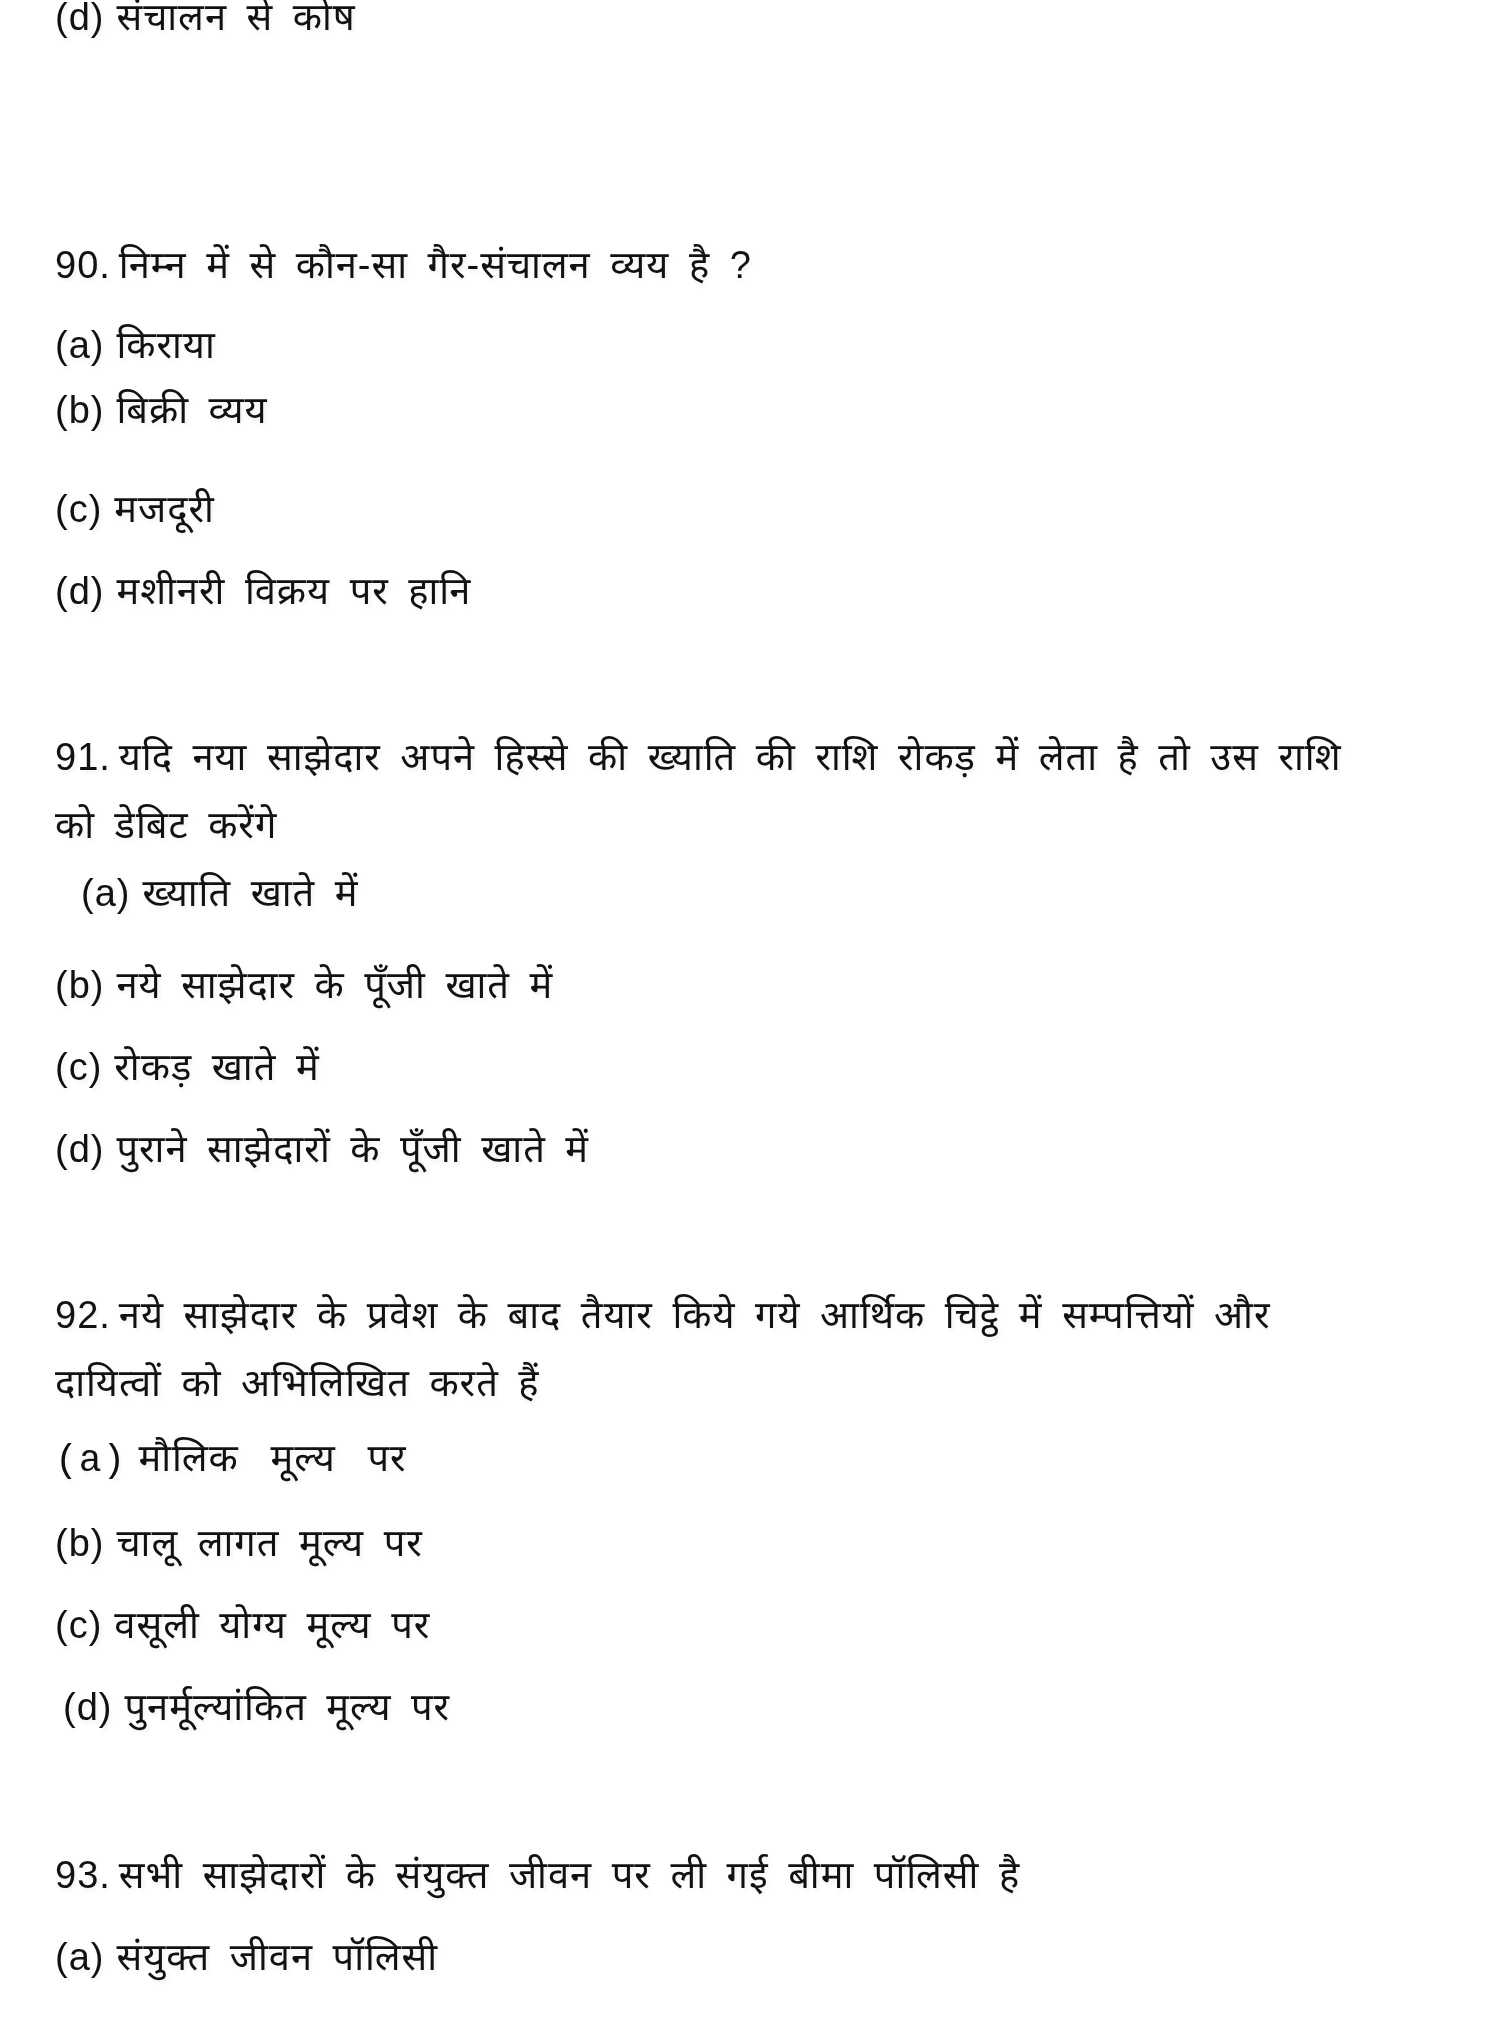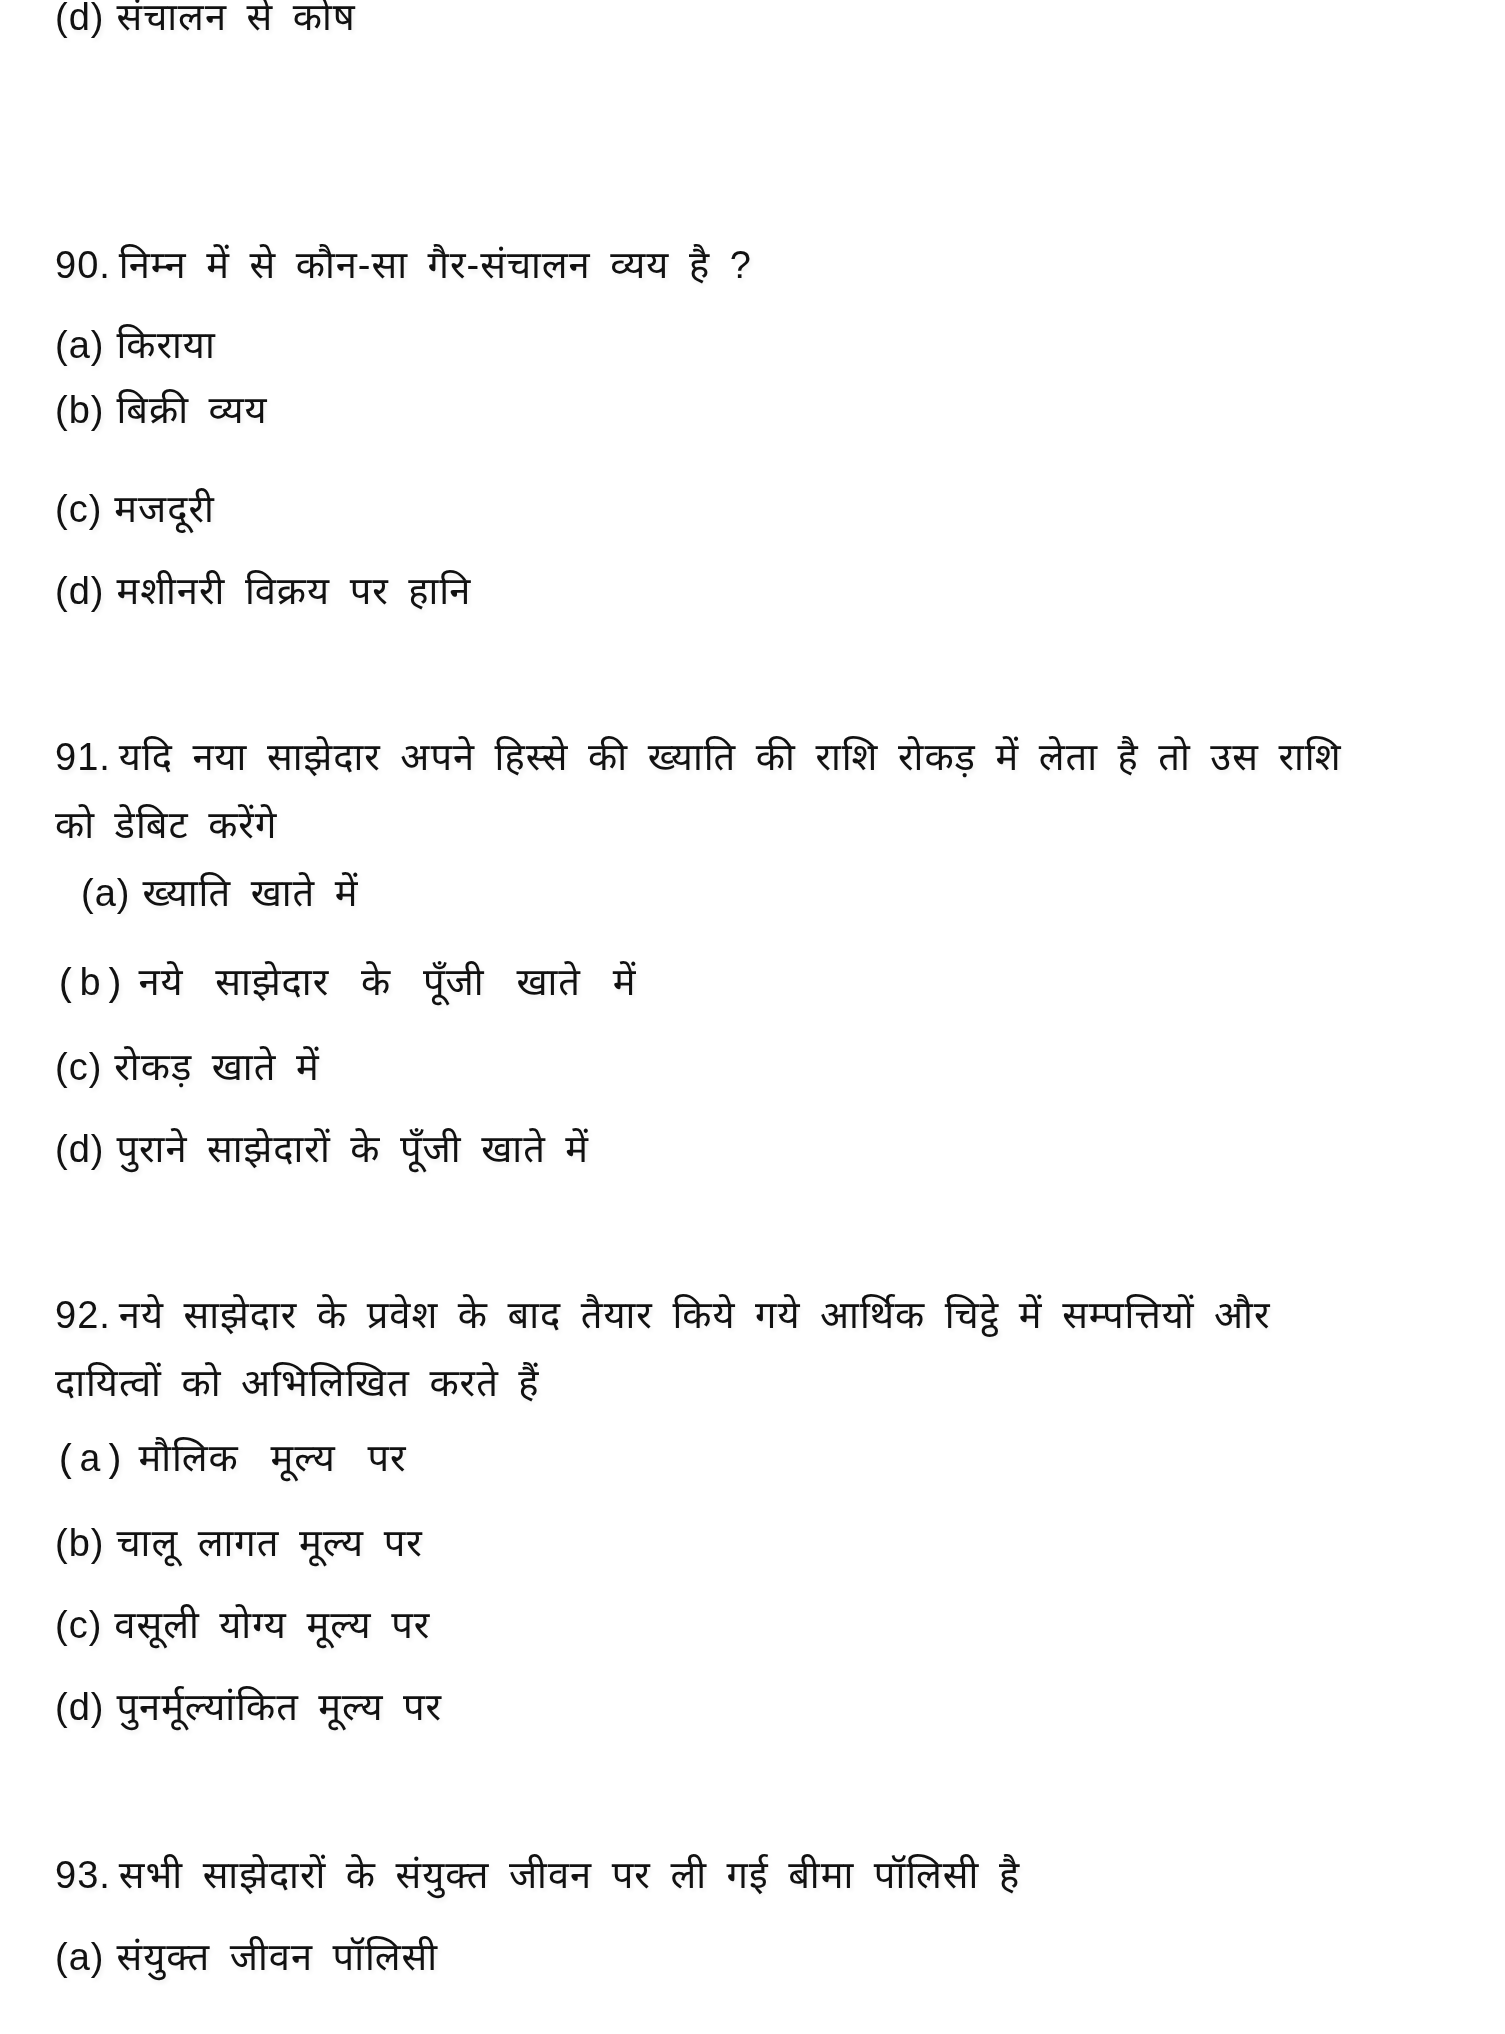--- a/index.html
+++ b/index.html
@@ -80,21 +80,21 @@
   <div>
     <div class="wrap-line" style="top:734px;">
       <span class="qnum">91.</span><span>यदि नया साझेदार अपने हिस्से की ख्याति की राशि रोकड़ में लेता है तो उस राशि</span>
     </div>
     <div class="line" style="top:802px;">
       <span>को डेबिट करेंगे</span>
     </div>
     <div class="line" style="top:870px;margin-left:26px;">
       <span class="opt-label">(a)</span><span>ख्याति खाते में</span>
     </div>
-    <div class="line" style="top:962px;font-family:Liberation Mono, monospace;">
+    <div class="line" style="top:962px;">
       <span class="opt-label">(b)</span><span>नये साझेदार के पूँजी खाते में</span>
     </div>
     <div class="line" style="top:1044px;">
       <span class="opt-label">(c)</span><span>रोकड़ खाते में</span>
     </div>
     <div class="line" style="top:1126px;">
       <span class="opt-label">(d)</span><span>पुराने साझेदारों के पूँजी खाते में</span>
     </div>
   </div>
 
@@ -107,21 +107,21 @@
     </div>
     <div class="line" style="top:1438px;font-family:Liberation Mono, monospace;">
       <span class="opt-label">(a)</span><span>मौलिक मूल्य पर</span>
     </div>
     <div class="line" style="top:1520px;">
       <span class="opt-label">(b)</span><span>चालू लागत मूल्य पर</span>
     </div>
     <div class="line" style="top:1602px;">
       <span class="opt-label">(c)</span><span>वसूली योग्य मूल्य पर</span>
     </div>
-    <div class="line" style="top:1684px;">
+    <div class="line" style="top:1684px;margin-left:8px;">
       <span class="opt-label">(d)</span><span>पुनर्मूल्यांकित मूल्य पर</span>
     </div>
   </div>
 
   <div>
     <div class="line" style="top:1852px;">
       <span class="qnum">93.</span><span>सभी साझेदारों के संयुक्त जीवन पर ली गई बीमा पॉलिसी है</span>
     </div>
     <div class="line" style="top:1934px;">
       <span class="opt-label">(a)</span><span>संयुक्त जीवन पॉलिसी</span>

